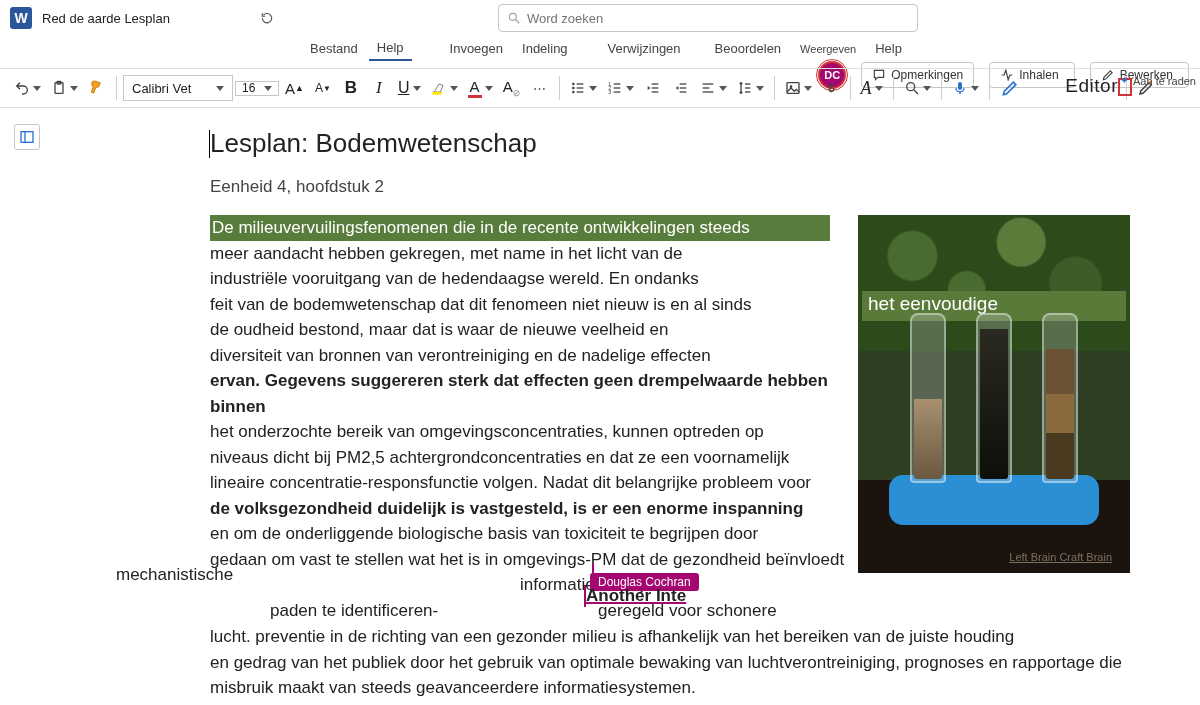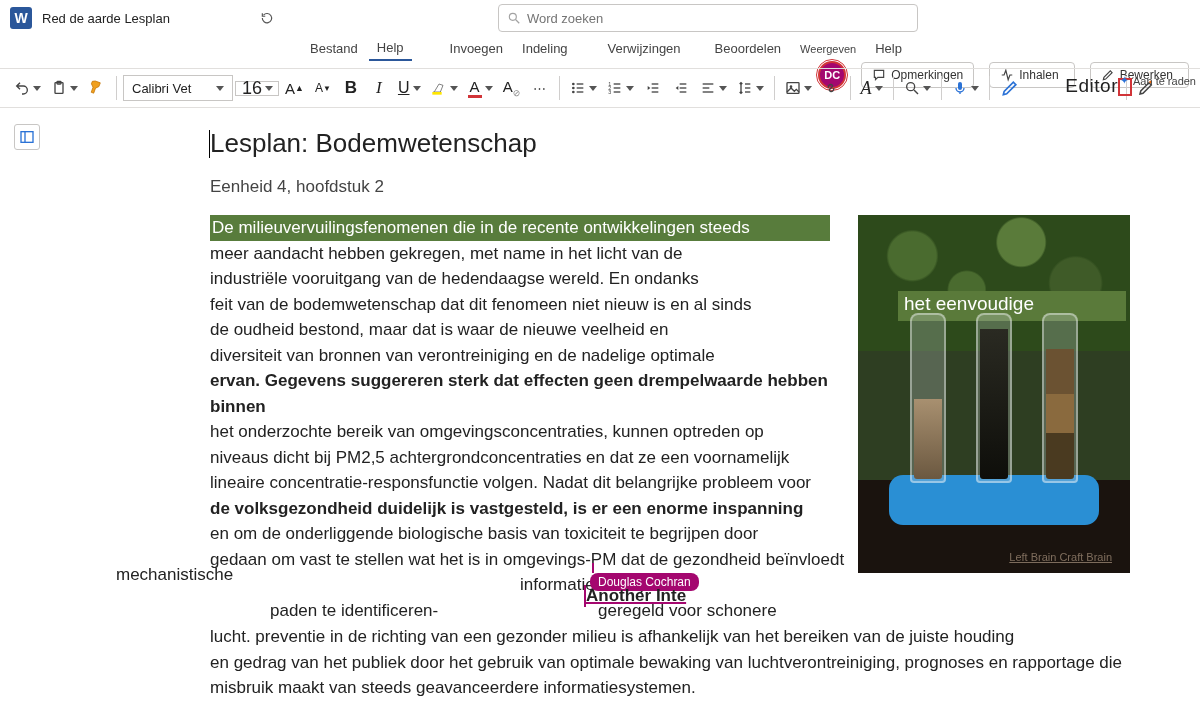--- a/index.html
+++ b/index.html
@@ -25,57 +25,57 @@
   .dc-avatar { width: 28px; height: 28px; border-radius: 50%; background: #a4076f; color: #fff; display: flex; align-items: center; justify-content: center; font-size: 11px; font-weight: 600; border: 2px solid #d13438; outline: 1px solid #d13438; outline-offset: 1px; }
   .pill-btn { display: flex; align-items: center; gap: 5px; height: 26px; padding: 0 10px; border: 1px solid #c8c6c4; border-radius: 4px; font-size: 12px; color: #333; cursor: pointer; background: #fff; }
   .pill-btn svg { width: 14px; height: 14px; }
 
   
   .ribbon { display: flex; align-items: center; height: 40px; border-top: 1px solid #e1dfdd; border-bottom: 1px solid #e1dfdd; padding: 0 10px; gap: 2px; position: relative; }
   .ribbon .dd { display:inline-block; width:0;height:0;border-left:4px solid transparent;border-right:4px solid transparent;border-top:5px solid #555; margin-left:3px; vertical-align: middle; }
   .rib-btn { display: flex; align-items: center; justify-content: center; min-width: 26px; height: 28px; padding: 0 4px; cursor: pointer; border-radius: 3px; }
   .rib-sep { width: 1px; height: 24px; background: #d0cecd; margin: 0 4px; }
   .font-name { display: flex; align-items: center; border: 1px solid #c8c6c4; height: 26px; padding: 0 8px; width: 110px; justify-content: space-between; font-size: 13px; }
-  .font-size { display: flex; align-items: center; border: 1px solid #c8c6c4; height: 15px; padding: 0 6px; width: 44px; justify-content: space-between; font-size: 18px; }
+  .font-size { display: flex; align-items: center; border: 1px solid #c8c6c4; height: 15px; padding: 0 6px; width: 44px; justify-content: space-between; font-size: 12px; }
   .editor-label { position: absolute; right: 68px; top: 6px; font-size: 19px; letter-spacing: .5px; }
   .editor-label .red-box { display:inline-block; width:14px; height:18px; border:2px solid #d13438; vertical-align: middle; }
 
   
   .doc-area { position: relative; padding: 20px 60px 0 50px; height: calc(705px - 36px - 32px - 40px); }
   .nav-pane-icon { position: absolute; left: 14px; top: 16px; width: 26px; height: 26px; border: 1px solid #c8c6c4; border-radius: 3px; display:flex; align-items:center; justify-content:center; cursor:pointer; }
 
   .page { position: relative; margin-left: 160px; width: 940px; }
   .heading { font-size: 26px; color: #222; margin-bottom: 18px; position: relative; }
   .cursor-caret { display:inline-block; width:1px; height:28px; background:#000; vertical-align: text-bottom; position:absolute; left:-1px; top:2px; }
   .subheading { font-size: 17px; margin-bottom: 18px; color: #444; }
 
   .body-wrap { position: relative; }
   .side-image { position: absolute; right: 20px; top: 0; width: 272px; height: 358px; background: linear-gradient(#2d4a1b 0 18%, #3a5a2a 18% 38%, #2e3e22 38% 74%, #1a130e 74% 100%); }
   .side-image .ivy { position:absolute; top:0; left:0; right:0; height:38%; background:
      radial-gradient(circle at 20% 30%, #4a6b2f 0 10%, transparent 11%),
      radial-gradient(circle at 60% 20%, #5a7b3a 0 12%, transparent 13%),
      radial-gradient(circle at 80% 50%, #3f5b28 0 11%, transparent 12%),
      radial-gradient(circle at 40% 55%, #4a6b2f 0 10%, transparent 11%),
      #2d4a1b; }
-  .side-image .banner { position:absolute; top:76px; left:4px; right:4px; height:30px; background:#5a7a3a; color:#fff; font-size:19px; padding:2px 6px;margin-left:36px; }
+  .side-image .banner { position:absolute; top:76px; left:4px; right:4px; height:30px; background:#5a7a3a; color:#fff; font-size:19px; padding:2px 6px; }
   .side-image .tube-base { position:absolute; bottom:48px; left:50%; transform:translateX(-50%); width:210px; height:50px; background:#2a8fd4; border-radius:14px; }
   .side-image .tube { position:absolute; bottom:90px; width:36px; height:170px; background:rgba(210,220,225,.25); border:2px solid rgba(255,255,255,.4); border-radius:8px 8px 4px 4px; }
   .side-image .tube .fill { position:absolute; bottom:2px; left:2px; right:2px; border-radius:0 0 3px 3px; }
   .side-image .tube.t1 { left:52px; } .tube.t1 .fill{ height:80px; background:linear-gradient(#a89070,#6b5840); }
   .side-image .tube.t2 { left:118px; } .tube.t2 .fill{ height:150px; background:linear-gradient(#2a2a22,#0e0e0a); }
   .side-image .tube.t3 { left:184px; } .tube.t3 .fill{ height:130px; background:linear-gradient(#6b5232 0 35%,#8a6a3e 35% 65%, #4a3a20 65% 100%); }
   .side-image .watermark { position:absolute; bottom:10px; right:18px; color:#c0a890; font-size:11px; opacity:.6;text-decoration:underline; }
 
   .para { font-size: 17px; line-height: 1.5; color: #222; }
   .para .hl-green { background:#587c3c; color:#fff; padding:0 2px; }
   .para strong { font-weight: 700; }
   .para .wrap-narrow { display:block; max-width: 620px; }
 
   .collab-cursor { position: absolute; }
-  .collab-cursor .flag { background:#a4076f; color:#fff; font-size:12px; padding:2px 8px; border-radius:8px; white-space:nowrap; }
+  .collab-cursor .flag { background:#a4076f; color:#fff; font-size:12px; padding:2px 8px; border-radius:3px; white-space:nowrap; }
   .collab-cursor .line { width:2px; background:#a4076f; margin-left:2px; }
   .collab-cursor.at1 { left: 380px; top: 348px; }
   .collab-cursor.at1 .line { height: 10px; }
 
   .another-cursor { position:absolute; left: 374px; top: 370px; display:flex; align-items:center; }
   .another-cursor .line2 { width:2px; height:22px; background:#a4076f; margin-right:0px; }
   .another-cursor .txt { font-size:17px; font-weight:700; color:#222; text-decoration: underline; text-decoration-color:#a4076f; text-decoration-thickness:2px; }
 
   
   .frag-left { position:absolute; left: -94px; top: 347px; font-size:17px; }
@@ -336,21 +336,21 @@
           </div>
         <div class="watermark">Left Brain Craft Brain</div>
       </div>
 
       <div class="para">
         <span class="hl-green wrap-narrow">De milieuvervuilingsfenomenen die in de recente ontwikkelingen steeds</span>
         <span class="wrap-narrow">meer aandacht hebben gekregen, met name in het licht van de</span>
         <span class="wrap-narrow">industriële vooruitgang van de hedendaagse wereld. En ondanks</span>
         <span class="wrap-narrow">feit van de bodemwetenschap dat dit fenomeen niet nieuw is en al sinds</span>
         <span class="wrap-narrow">de oudheid bestond, maar dat is waar de nieuwe veelheid en</span>
-        <span class="wrap-narrow">diversiteit van bronnen van verontreiniging en de nadelige optimale</span>
+        <span class="wrap-narrow">diversiteit van bronnen van verontreiniging en de nadelige effecten</span>
         <strong class="wrap-narrow" style="max-width:660px">ervan. Gegevens suggereren sterk dat effecten geen drempelwaarde hebben binnen</strong>
         <span class="wrap-narrow">het onderzochte bereik van omgevingsconcentraties, kunnen optreden op</span>
         <span class="wrap-narrow">niveaus dicht bij PM2,5 achtergrondconcentraties en dat ze een voornamelijk</span>
         <span class="wrap-narrow" style="max-width:640px">lineaire concentratie-responsfunctie volgen. Nadat dit belangrijke probleem voor</span>
         <strong class="wrap-narrow">de volksgezondheid duidelijk is vastgesteld, is er een enorme inspanning</strong>
         <span class="wrap-narrow">en om de onderliggende biologische basis van toxiciteit te begrijpen door</span>
         <span class="wrap-narrow" style="max-width:660px">gedaan om vast te stellen wat het is in omgevings-PM dat de gezondheid beïnvloedt</span>
 
         <span class="frag-left">mechanistische</span>
         <span style="display:block;height:26px;position:relative">

